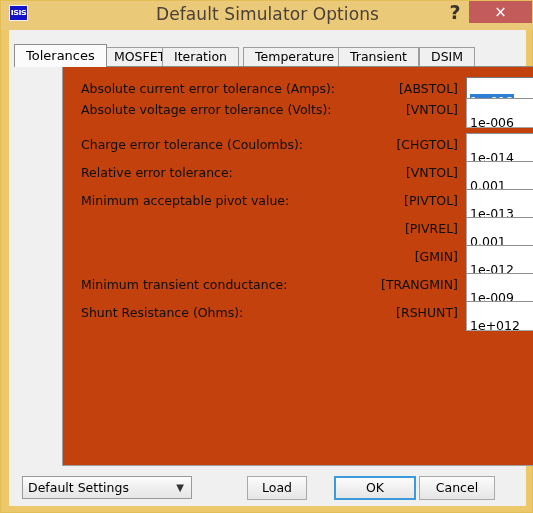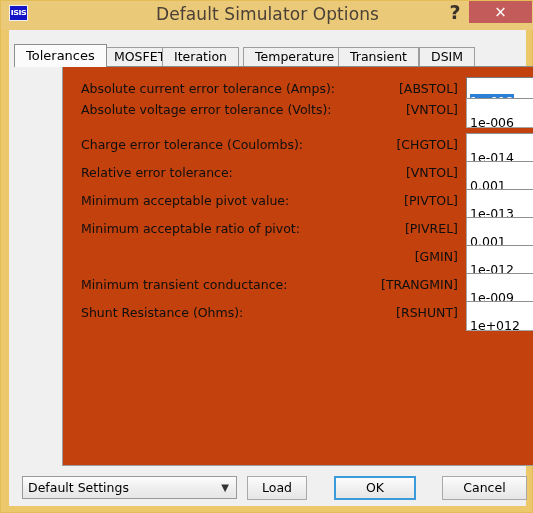--- a/index.html
+++ b/index.html
@@ -199,21 +199,21 @@
   
   #bottombar {
     position: absolute;
     left: 0; top: 443px;
     width: 517px;
     height: 33px;
   }
   #preset-select {
     position: absolute;
     left: 13px; top: 3px;
-    width: 215px; height: 23px;
+    width: 170px; height: 23px;
     box-sizing: border-box;
     background: linear-gradient(#fdfdfd, #eeeeee 55%, #e6e6e6);
     border: 1px solid #9a9a9a;
     font-size: 12.5px;
     color: #000000;
     line-height: 21px;
     padding-left: 5px;
     cursor: default;
     font-family: "DejaVu Sans", sans-serif;
   }
@@ -238,21 +238,21 @@
     line-height: 22px;
     cursor: default;
     font-family: "DejaVu Sans", sans-serif;
   }
   #load-btn { left: 238px; width: 60px; }
   #ok-btn {
     left: 325px; width: 82px;
     border: 2px solid #3c9ada;
     line-height: 20px;
   }
-  #cancel-btn { left: 433px; width: 85px; }
+  #cancel-btn { left: 410px; width: 76px; }
 </style>
 </head>
 <body>
 
 <div id="window">
 
   <div id="titlebar">
     <div id="app-icon">
       <span>ISIS</span>
     </div>
@@ -293,21 +293,20 @@
             <div class="row-label">Relative error tolerance:</div>
             <div class="row-tag">[VNTOL]</div>
             <div class="row-input">0.001</div>
           </div>
           <div class="row" style="top: 122px;">
             <div class="row-label">Minimum acceptable pivot value:</div>
             <div class="row-tag">[PIVTOL]</div>
             <div class="row-input">1e-013</div>
           </div>
           <div class="row" style="top: 150px;">
-            <div class="row-label">Minimum acceptable ratio of pivot:</div>
             <div class="row-tag">[PIVREL]</div>
             <div class="row-input">0.001</div>
           </div>
           <div class="row" style="top: 178px;">
             <div class="row-tag">[GMIN]</div>
             <div class="row-input">1e-012</div>
           </div>
           <div class="row" style="top: 206px;">
             <div class="row-label">Minimum transient conductance:</div>
             <div class="row-tag">[TRANGMIN]</div>

